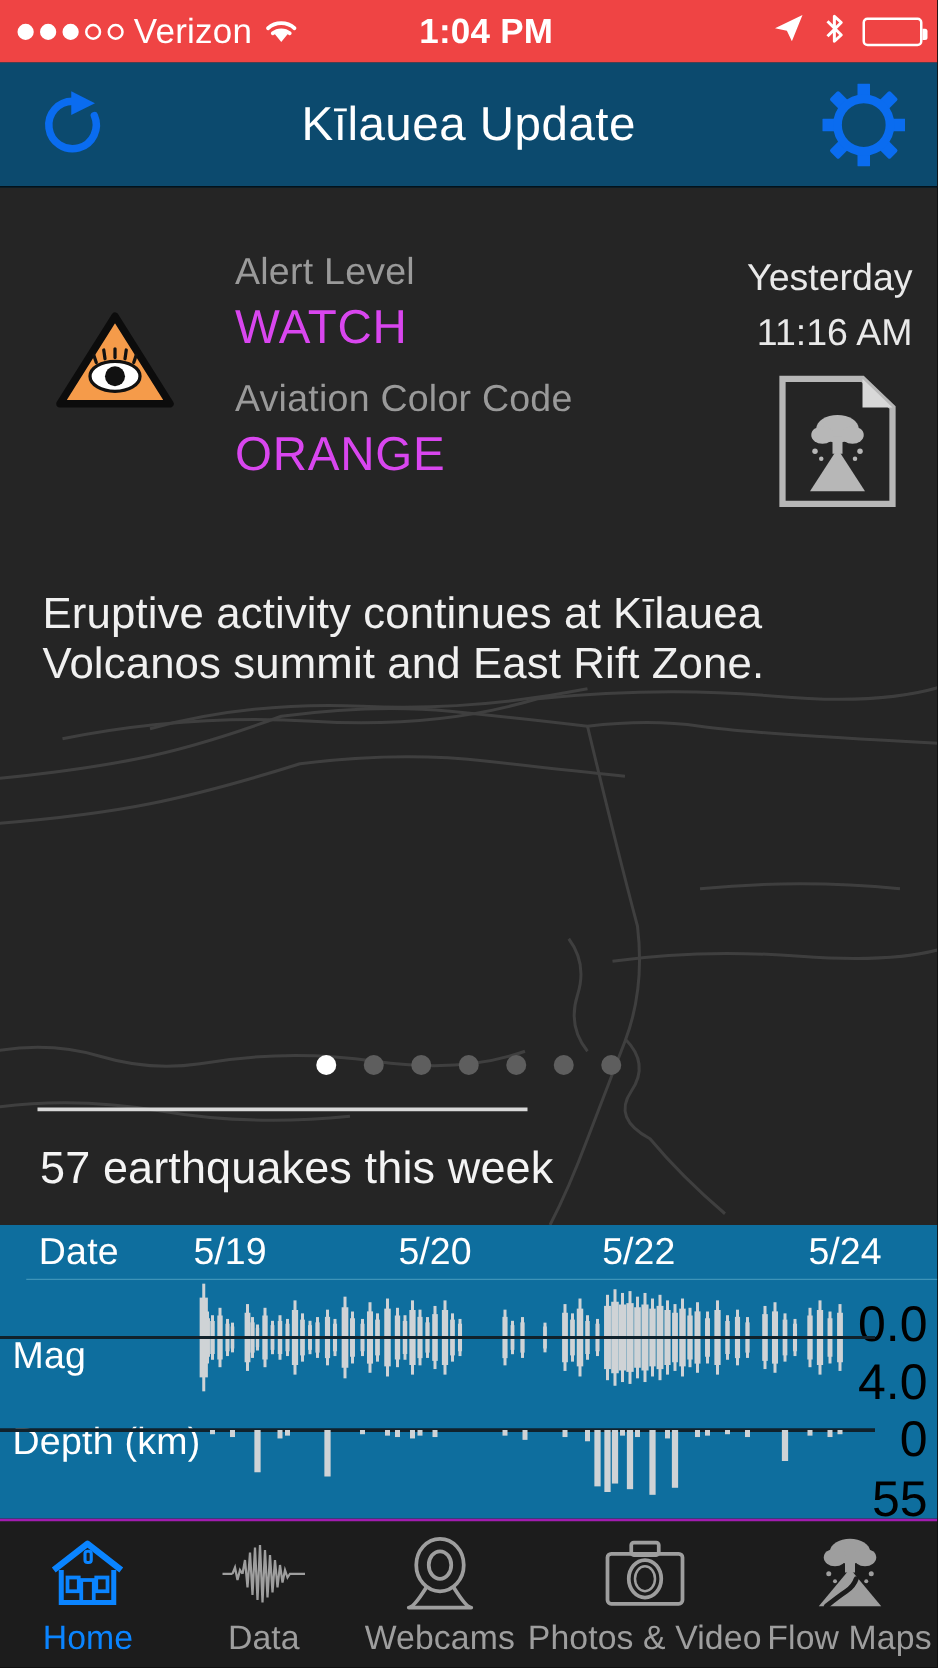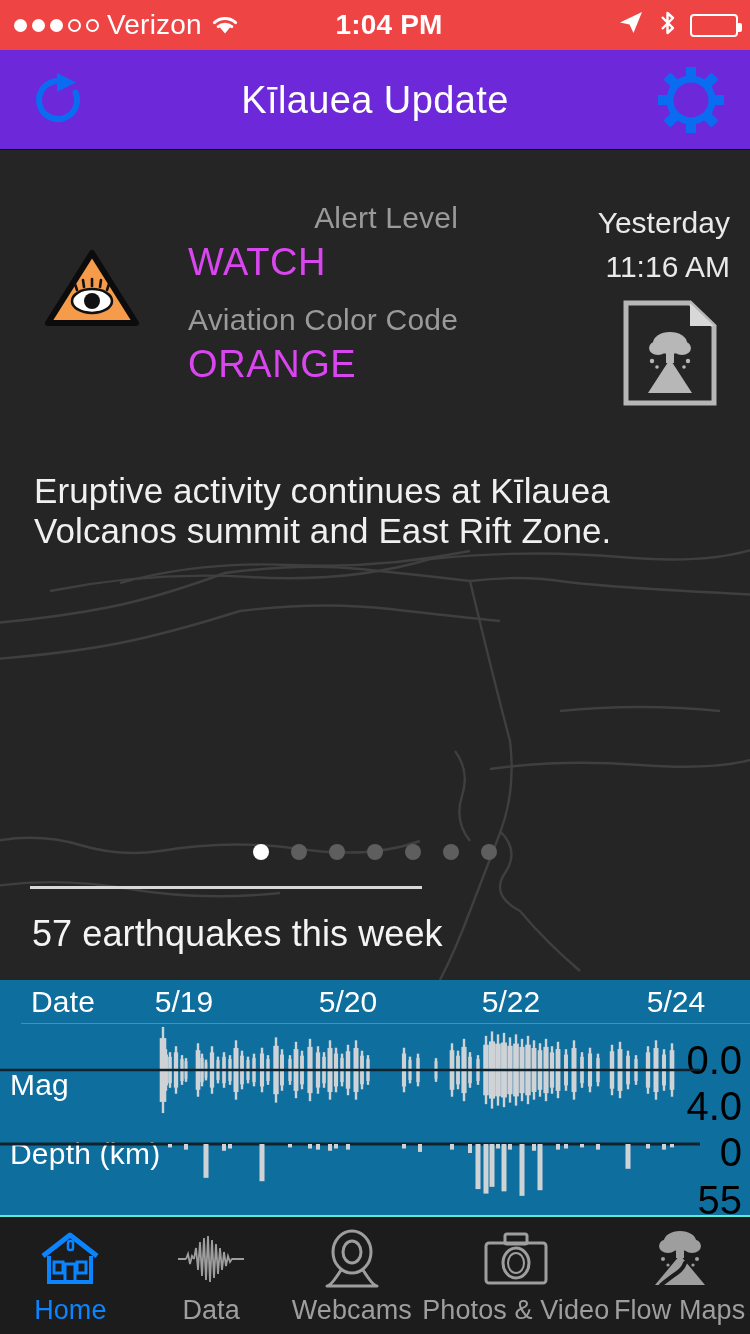--- a/index.html
+++ b/index.html
@@ -52,21 +52,21 @@
   .battery::after {
     content: ""; position: absolute; right: -6px; top: 7px;
     width: 4px; height: 9px; background: #ffffff; border-radius: 0 2px 2px 0;
   }
   .battery-fill { height: 100%; background: #ffffff; border-radius: 1px; }
 
   
   .navbar {
     position: absolute; top: 50px; left: 0;
     width: 750px; height: 100px;
-    background: #6d28d9;
+    background: #0c4a6e;
     border-bottom: 1px solid #000;
   }
   .nav-title {
     position: absolute; left: 0; top: 0; width: 750px; height: 100px;
     display: flex; align-items: center; justify-content: center;
     color: #ffffff; font-size: 38px; font-weight: 300; letter-spacing: 0.4px;
   }
   .nav-btn {
     position: absolute; top: 0; height: 100px;
     display: flex; align-items: center; justify-content: center;
@@ -93,21 +93,20 @@
   .alert-icon {
     position: absolute; left: 44px; top: 96px;
     width: 96px; height: 80px;
   }
   .alert-fields {
     position: absolute; left: 188px; top: 48px;
   }
   .field-label {
     color: #9a9a9a; font-size: 30px; font-weight: 300; letter-spacing: 0.2px;
     line-height: 38px;
-    text-align: right;
   }
   .field-value {
     color: #d946ef; font-size: 38px; font-weight: 300; letter-spacing: 0.6px;
     line-height: 50px; margin-bottom: 14px;
   }
   .timestamp {
     position: absolute; right: 20px; top: 50px;
     text-align: right; color: #e9e9e9;
     font-size: 30px; font-weight: 300; line-height: 44px;
   }
@@ -169,21 +168,21 @@
     position: absolute; left: 0; width: 750px;
   }
   .mag-chart { top: 44px; height: 112px; }
   .depth-chart { top: 156px; height: 79px; }
 
   
   .tabbar {
     position: absolute; bottom: 0; left: 0;
     width: 750px; height: 119px;
     background: #1c1c1c;
-    border-top: 2px solid #5eead4;
+    border-top: 2px solid #a21caf;
     display: flex;
   }
   .tab {
     flex: 1; display: flex; flex-direction: column;
     align-items: center; justify-content: flex-end;
     padding-bottom: 8px; cursor: pointer;
   }
   .tab-icon { height: 64px; display: flex; align-items: center; justify-content: center; }
   .tab-label {
     font-size: 27px; font-weight: 300; color: #9e9e9e; margin-top: 4px;

